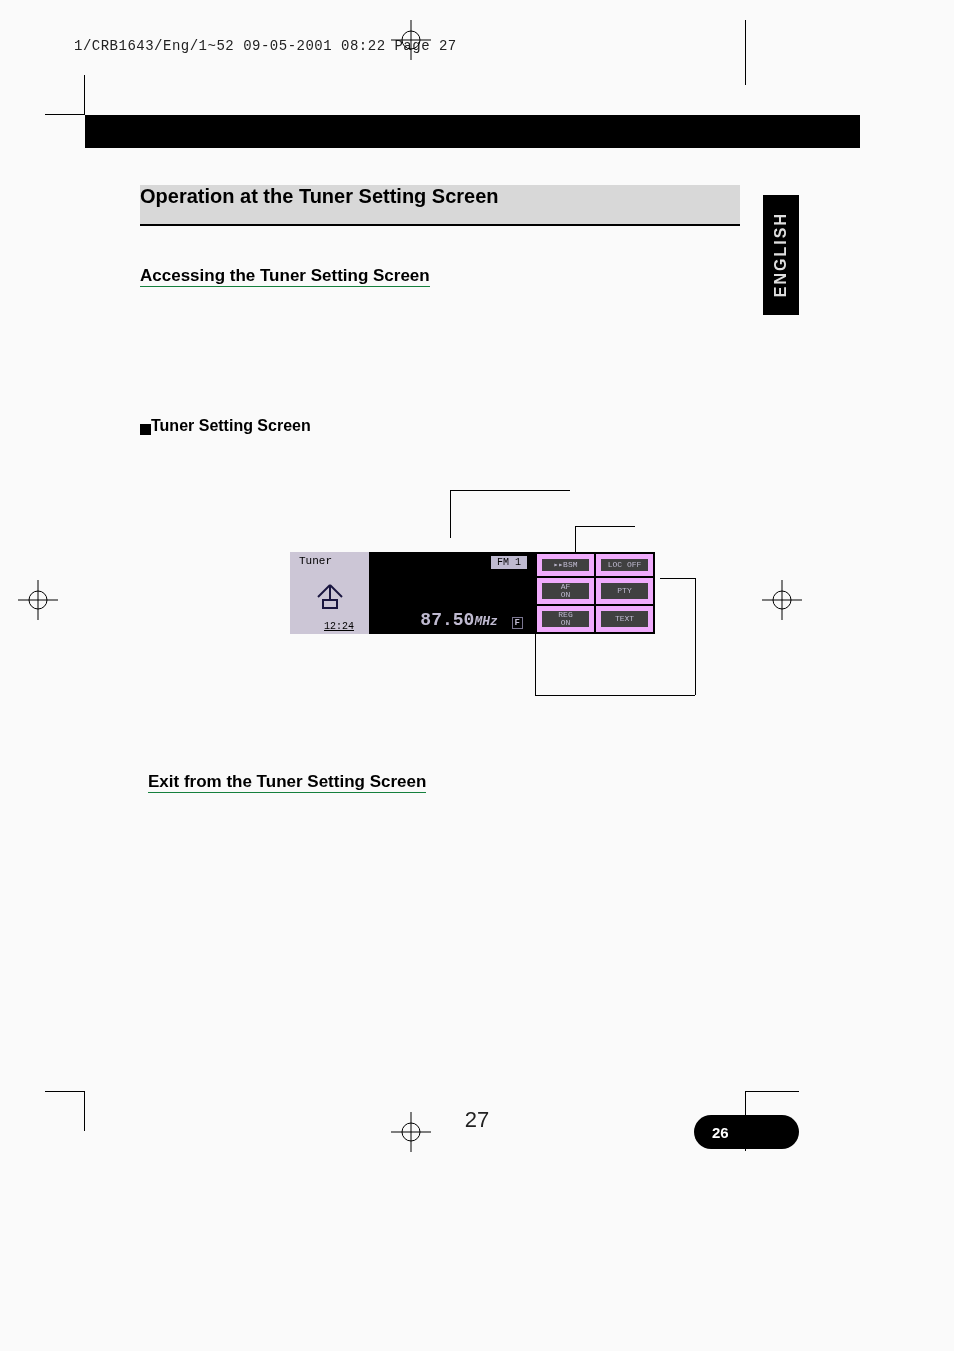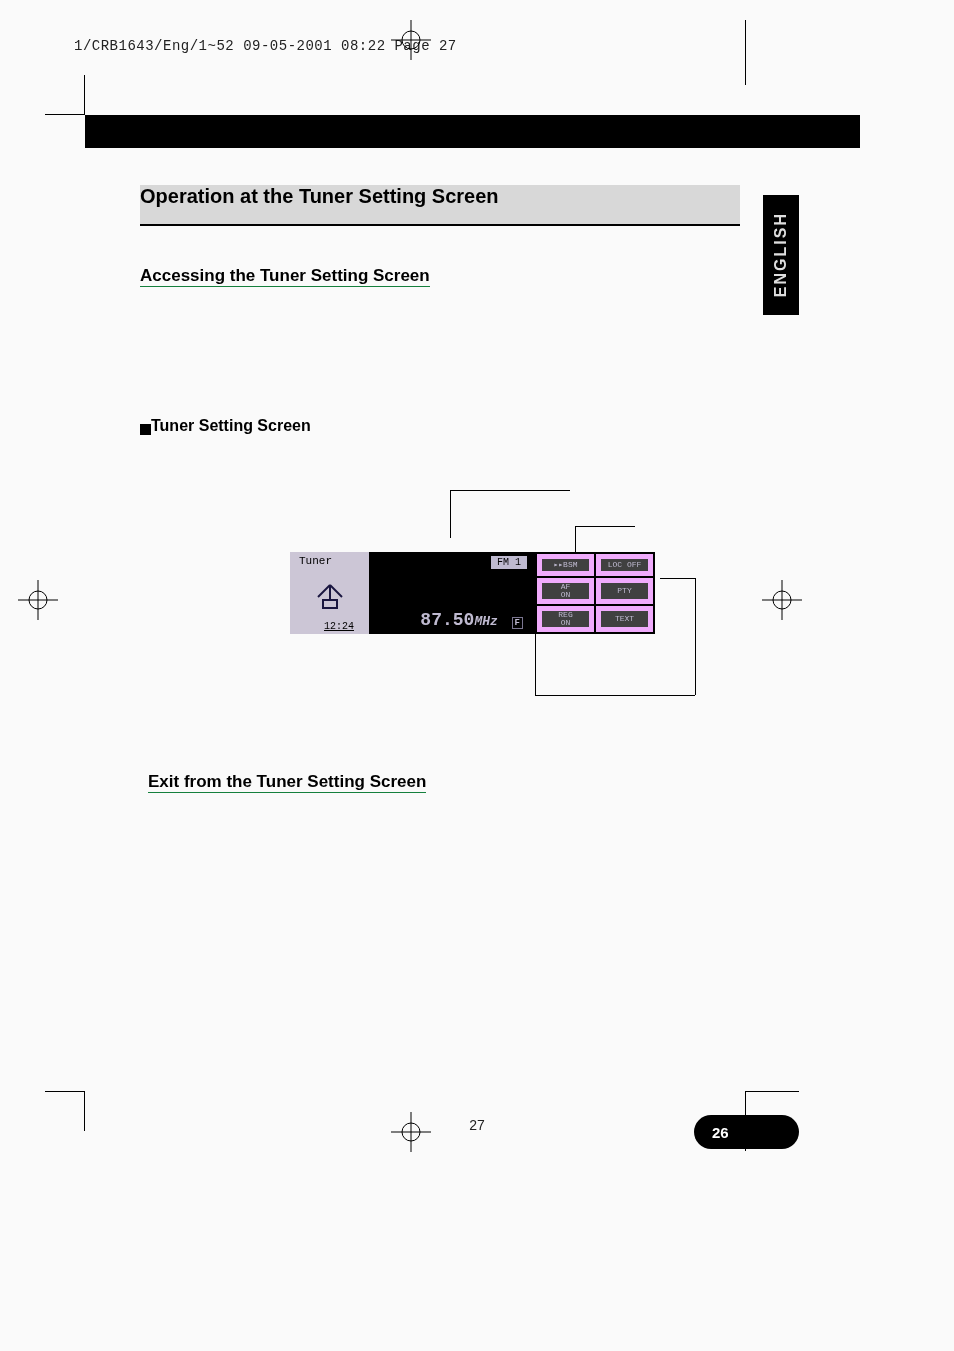--- a/index.html
+++ b/index.html
@@ -92,21 +92,21 @@
     border-radius:17px;
     color:#fff;
     display:flex; align-items:center;
     font-size:15px; font-weight:bold;
     padding-left:18px;
   }
   .footer-page {
     position:absolute;
     bottom:218px; left:0; width:954px;
     text-align:center;
-    font-size:14px;
+    font-size:22px;
     color:#222;
   }
 
   
   .tuner-wrap {
     position:absolute;
     top:490px; left:290px;
     width:405px; height:220px;
   }
   .lead1 { position:absolute; top:0; left:160px; width:1px; height:48px; background:#000; }

